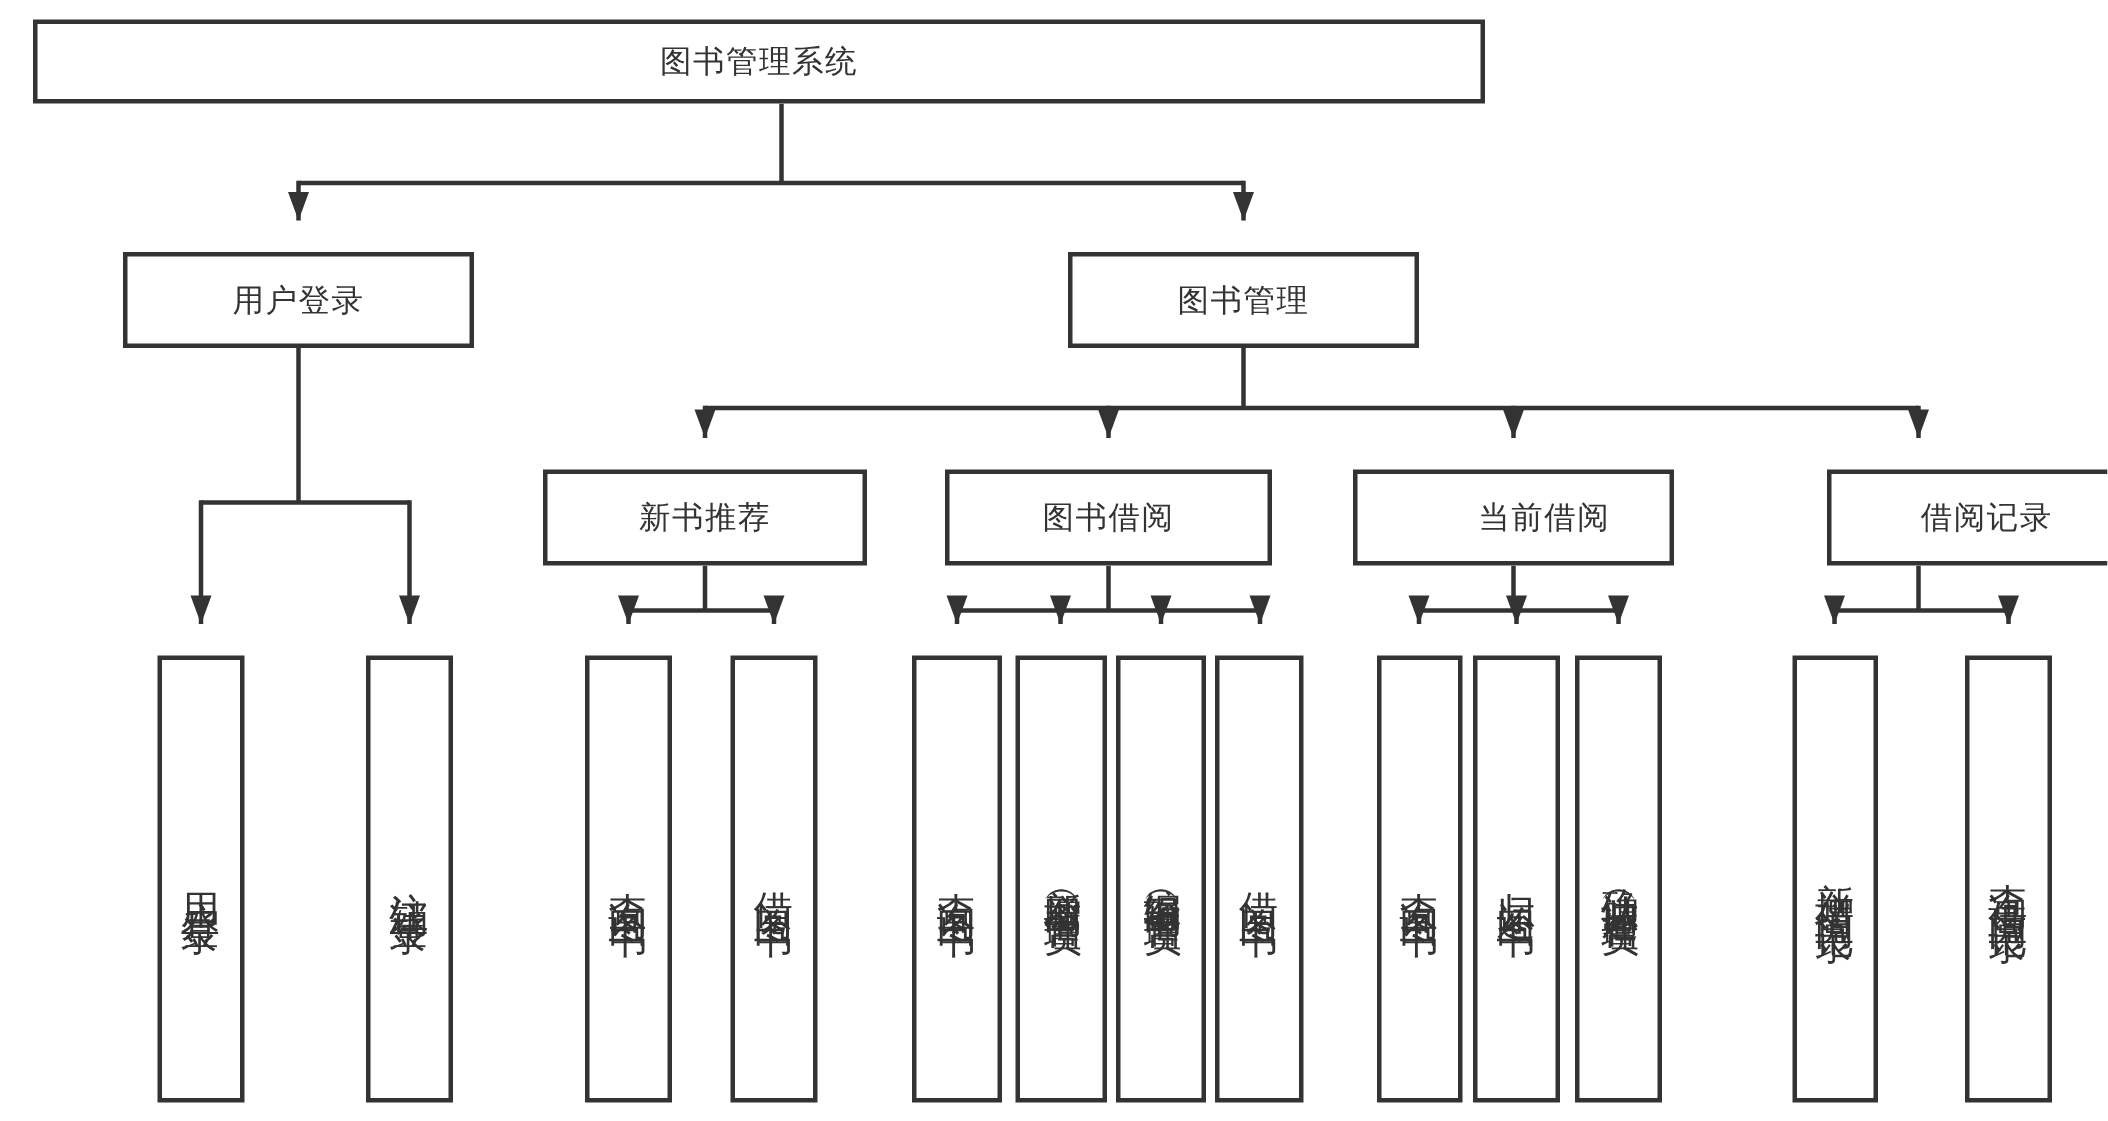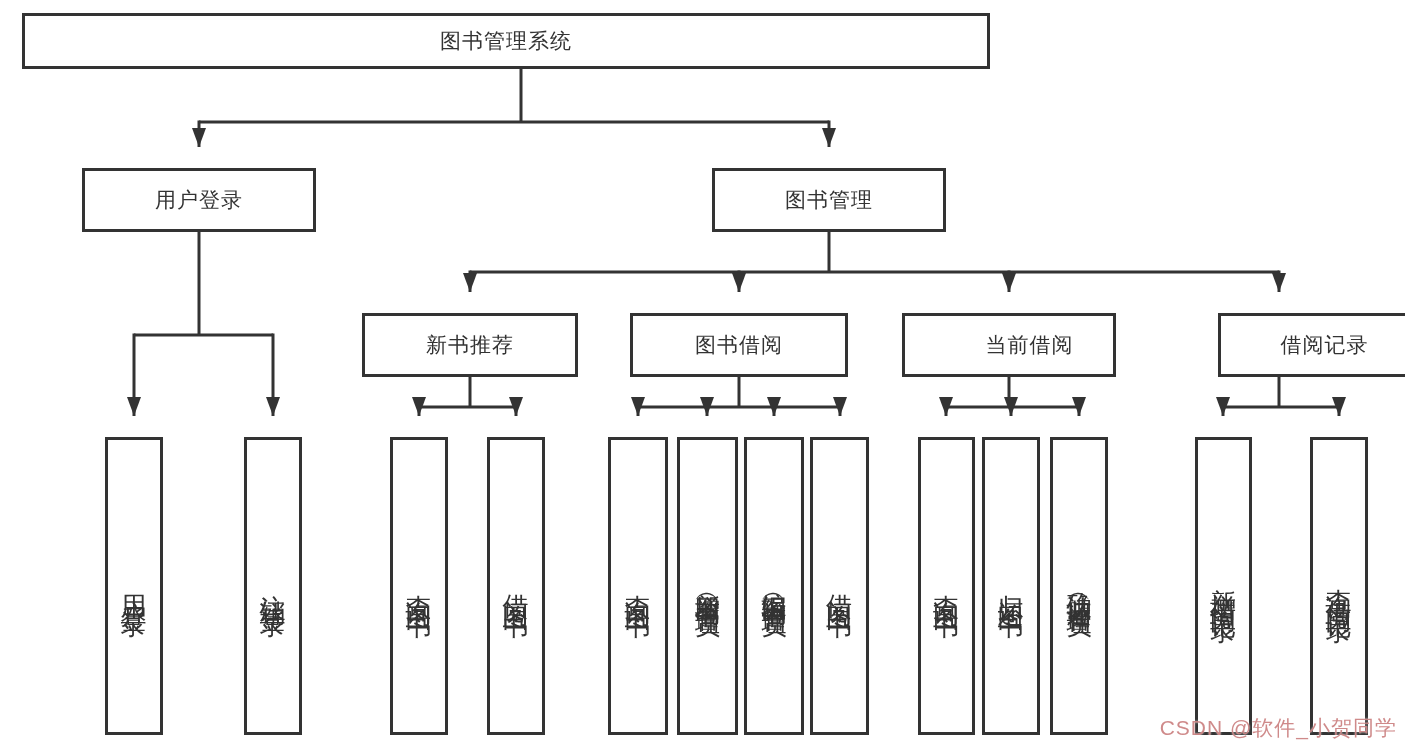--- a/index.html
+++ b/index.html
@@ -167,15 +167,14 @@
   <div class="node v-node tight leaf x11">
     <span>确认归还（管理员）</span>
   </div>
   <div class="node v-node leaf x12">
     <span>新增借阅记录</span>
   </div>
   <div class="node v-node leaf x13">
     <span>查询借阅记录</span>
   </div>
 
-  <div class="watermark">CSDN @软件_小贺同学</div>
 
 </div>
 
 </body></html>

